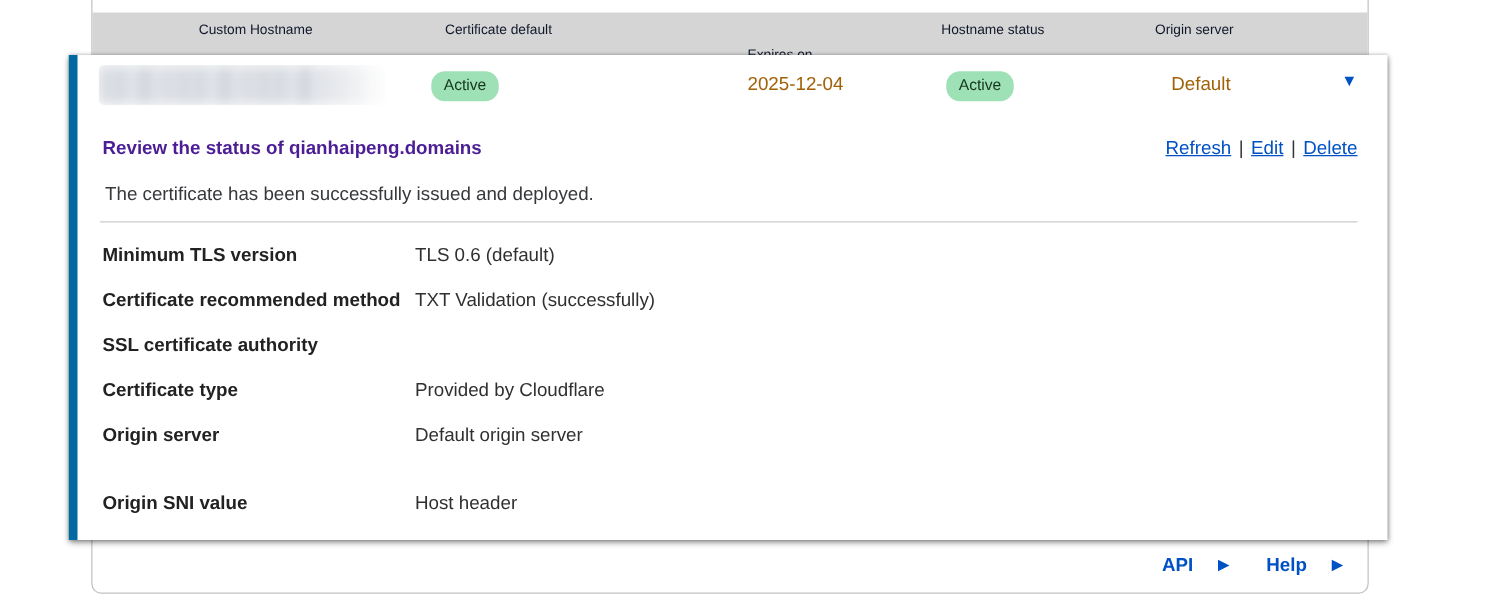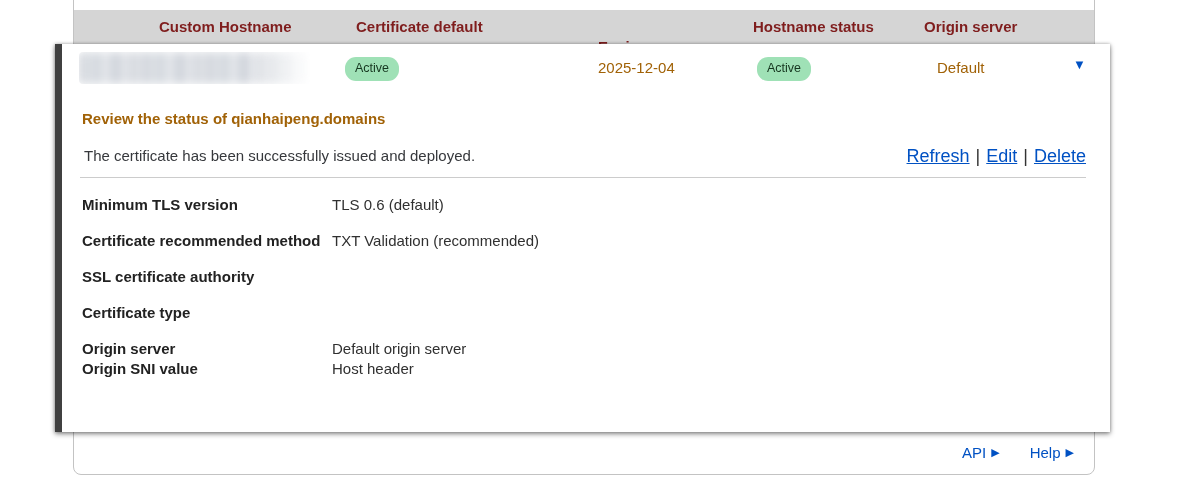--- a/index.html
+++ b/index.html
@@ -22,49 +22,49 @@
   }
 
   
   .table-header {
     left: 74px; top: 10px;
     width: 1020px; height: 34px;
     background: #d5d5d5;
   }
   .col-head {
     position: absolute; top: 18px;
-    font-size: 15px; font-weight: bold; color: #7f1d1d;
+    font-size: 11px; font-weight: normal; color: #0f172a;
     white-space: nowrap;
   }
   .ch-0 { left: 85px; }
   .ch-1 { left: 356px; }
   .ch-2 { left: 598px; margin-top: 20px; }
   .ch-3 { left: 753px; }
   .ch-4 { left: 924px; }
 
   
   .footer-links {
     right: 116px; top: 444px;
     display: flex; gap: 30px;
     align-items: center;
   }
   .footer-link {
     color: #0051c3; font-size: 15px; text-decoration: none;
-    display: flex; align-items: center; gap: 5px; cursor: pointer;
+    display: flex; align-items: center; gap: 20px; cursor: pointer; font-weight: bold;
   }
   .tri-right {
     font-size: 11px; line-height: 1; color: #0051c3;
   }
 
   
   .expanded-panel {
     left: 55px; top: 44px;
     width: 1055px; height: 388px;
     background: #ffffff;
-    border-left: 7px solid #404040;
+    border-left: 7px solid #0369a1;
     box-shadow: 0 2px 5px rgba(0,0,0,0.45), 0 0 3px rgba(0,0,0,0.25);
   }
   
   .blurred-hostname {
     position: absolute; left: 17px; top: 8px;
     width: 232px; height: 32px;
     border-radius: 4px;
     background: repeating-linear-gradient(90deg,
       #c2c7cf 0px, #e4e7eb 10px, #cdd2d9 18px, #eceef1 27px,
       #c8cdd5 36px, #e8eaee 46px, #d0d4da 55px, #f0f1f4 64px);
@@ -88,25 +88,25 @@
   }
   .cell-expires { left: 536px; }
   .cell-origin  { left: 875px; }
   .chevron-down {
     position: absolute; left: 1011px; top: 14px;
     font-size: 13px; color: #0051c3; cursor: pointer; line-height: 1;
   }
 
   .panel-title {
     position: absolute; left: 20px; top: 66px;
-    font-size: 15px; font-weight: bold; color: #a16207; white-space: nowrap;
+    font-size: 15px; font-weight: bold; color: #4c1d95; white-space: nowrap;
   }
   .panel-actions {
     position: absolute; right: 24px; top: 66px;
-    font-size: 18px; color: #333; white-space: nowrap; margin-top: 36px;
+    font-size: 15px; color: #333; white-space: nowrap;
   }
   .panel-actions a {
     color: #0051c3; text-decoration: underline; cursor: pointer;
   }
   .action-sep { margin: 0 6px; color: #333; }
   .panel-desc {
     position: absolute; left: 22px; top: 103px;
     font-size: 15px; color: #36383c; white-space: nowrap;
   }
   .panel-divider {
@@ -117,21 +117,21 @@
   .kv-row { position: absolute; left: 20px; width: 1000px; height: 18px; text-align: center; }
   .kv-label {
     position: absolute; left: 0;
     font-size: 15px; font-weight: bold; color: #222; white-space: nowrap;
   }
   .kv-value {
     position: absolute; left: 250px;
     font-size: 15px; color: #303030; white-space: nowrap;
   }
   .kv-0 { top: 152px; } .kv-1 { top: 188px; } .kv-2 { top: 224px; }
-  .kv-3 { top: 260px; } .kv-4 { top: 296px; } .kv-5 { top: 316px; }
+  .kv-3 { top: 260px; } .kv-4 { top: 296px; } .kv-5 { top: 350px; }
 </style>
 </head>
 <body>
 
 <div class="abs table-card"></div>
 
 <div class="abs table-header">
   <span class="col-head ch-0" style="top:8px">Custom Hostname</span>
   <span class="col-head ch-1" style="top:8px; left:282px">Certificate default</span>
   <span class="col-head ch-2" style="top:8px; left:524px">Expires on</span>
@@ -165,27 +165,28 @@
   </div>
   <div class="panel-desc">The certificate has been successfully issued and deployed.</div>
   <div class="panel-divider"></div>
 
   <div class="kv-row kv-0">
     <span class="kv-label">Minimum TLS version</span>
     <span class="kv-value">TLS 0.6 (default)</span>
   </div>
   <div class="kv-row kv-1">
     <span class="kv-label">Certificate recommended method</span>
-    <span class="kv-value">TXT Validation (recommended)</span>
+    <span class="kv-value">TXT Validation (successfully)</span>
   </div>
   <div class="kv-row kv-2">
     <span class="kv-label">SSL certificate authority</span>
   </div>
   <div class="kv-row kv-3">
     <span class="kv-label">Certificate type</span>
+    <span class="kv-value">Provided by Cloudflare</span>
   </div>
   <div class="kv-row kv-4">
     <span class="kv-label">Origin server</span>
     <span class="kv-value">Default origin server</span>
   </div>
   <div class="kv-row kv-5">
     <span class="kv-label">Origin SNI value</span>
     <span class="kv-value">Host header</span>
   </div>
 </div>

